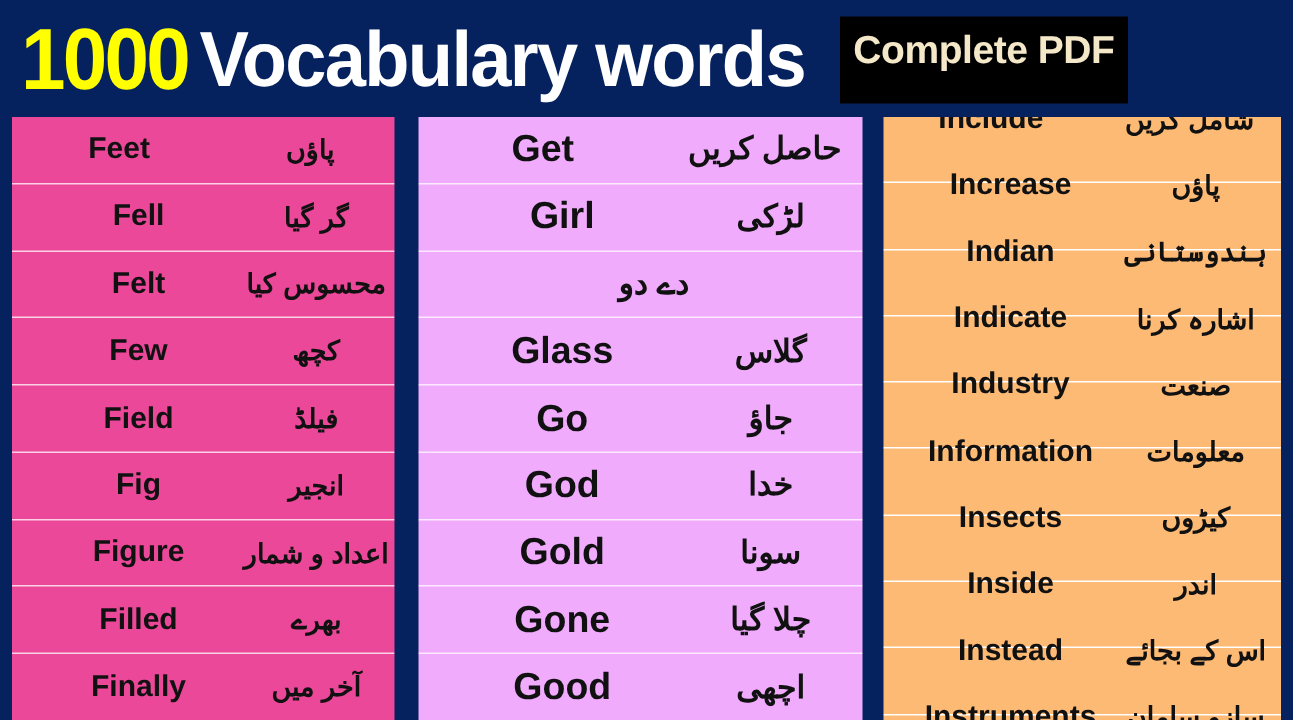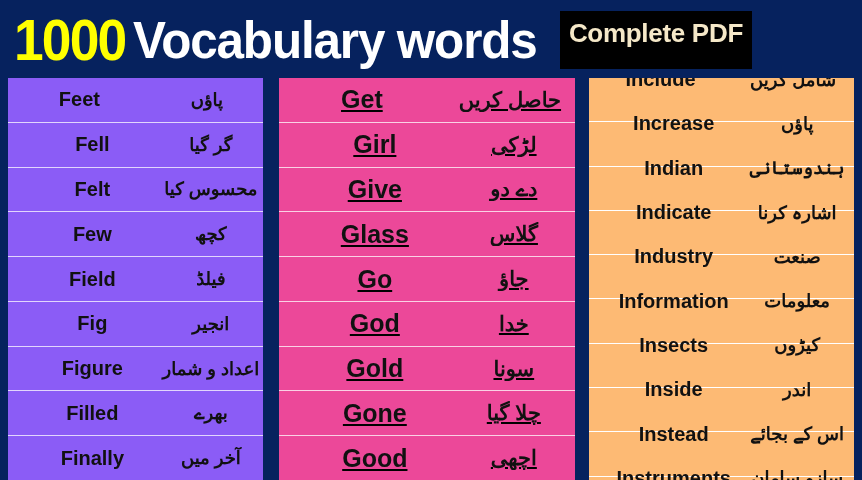--- a/index.html
+++ b/index.html
@@ -149,21 +149,21 @@
 
 <div id="poster">
 
   <div id="header">
     <span class="title-count">1000</span>
     <span class="title-main">Vocabulary words</span>
     <span id="badge">Complete PDF</span>
   </div>
 
   <div id="columns">
-    <div class="col" id="col-1" style="background: #8b5cf6;">
+    <div class="col" id="col-1" style="background: #ec4899;">
         <div class="row">
           <span class="en">Feet</span>
           <span class="ur">پاؤں</span>
         </div>
         <div class="row">
           <span class="en">Fell</span>
           <span class="ur">گر گیا</span>
         </div>
         <div class="row">
           <span class="en">Felt</span>
@@ -187,31 +187,30 @@
         </div>
         <div class="row">
           <span class="en">Filled</span>
           <span class="ur">بھرے</span>
         </div>
         <div class="row">
           <span class="en">Finally</span>
           <span class="ur">آخر میں</span>
         </div>
       </div>
-    <div class="col" id="col-2" style="background: #ec4899; text-decoration: underline;">
+    <div class="col" id="col-2" style="background: #f0abfc;">
         <div class="row">
           <span class="en">Get</span>
           <span class="ur">حاصل کریں</span>
         </div>
         <div class="row">
           <span class="en">Girl</span>
           <span class="ur">لڑکی</span>
         </div>
         <div class="row">
-          <span class="en">Give</span>
           <span class="ur">دے دو</span>
         </div>
         <div class="row">
           <span class="en">Glass</span>
           <span class="ur">گلاس</span>
         </div>
         <div class="row">
           <span class="en">Go</span>
           <span class="ur">جاؤ</span>
         </div>

